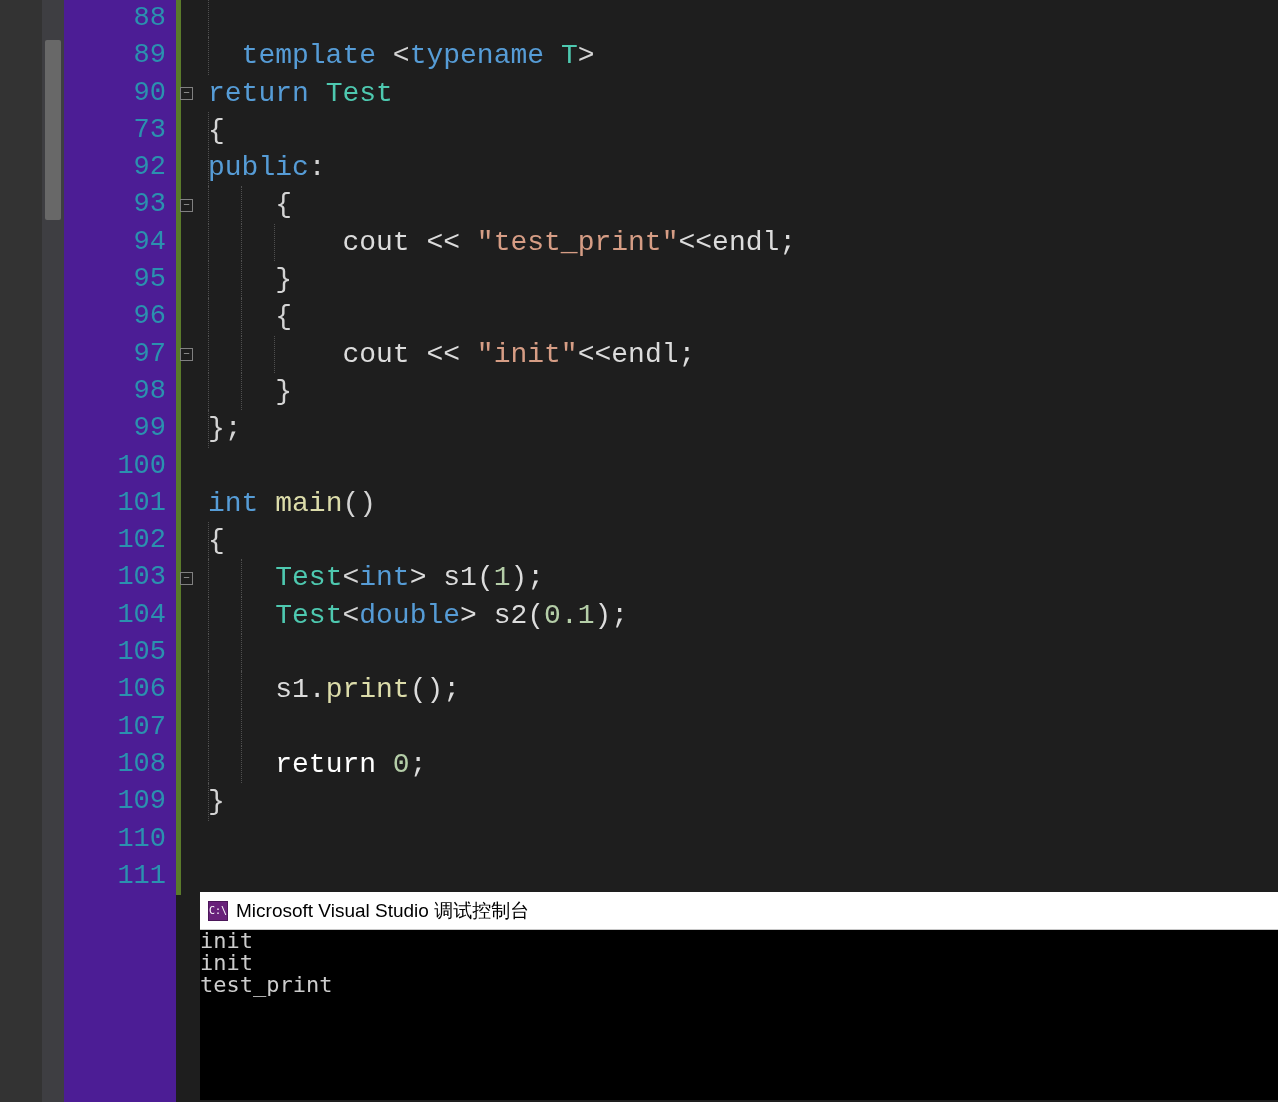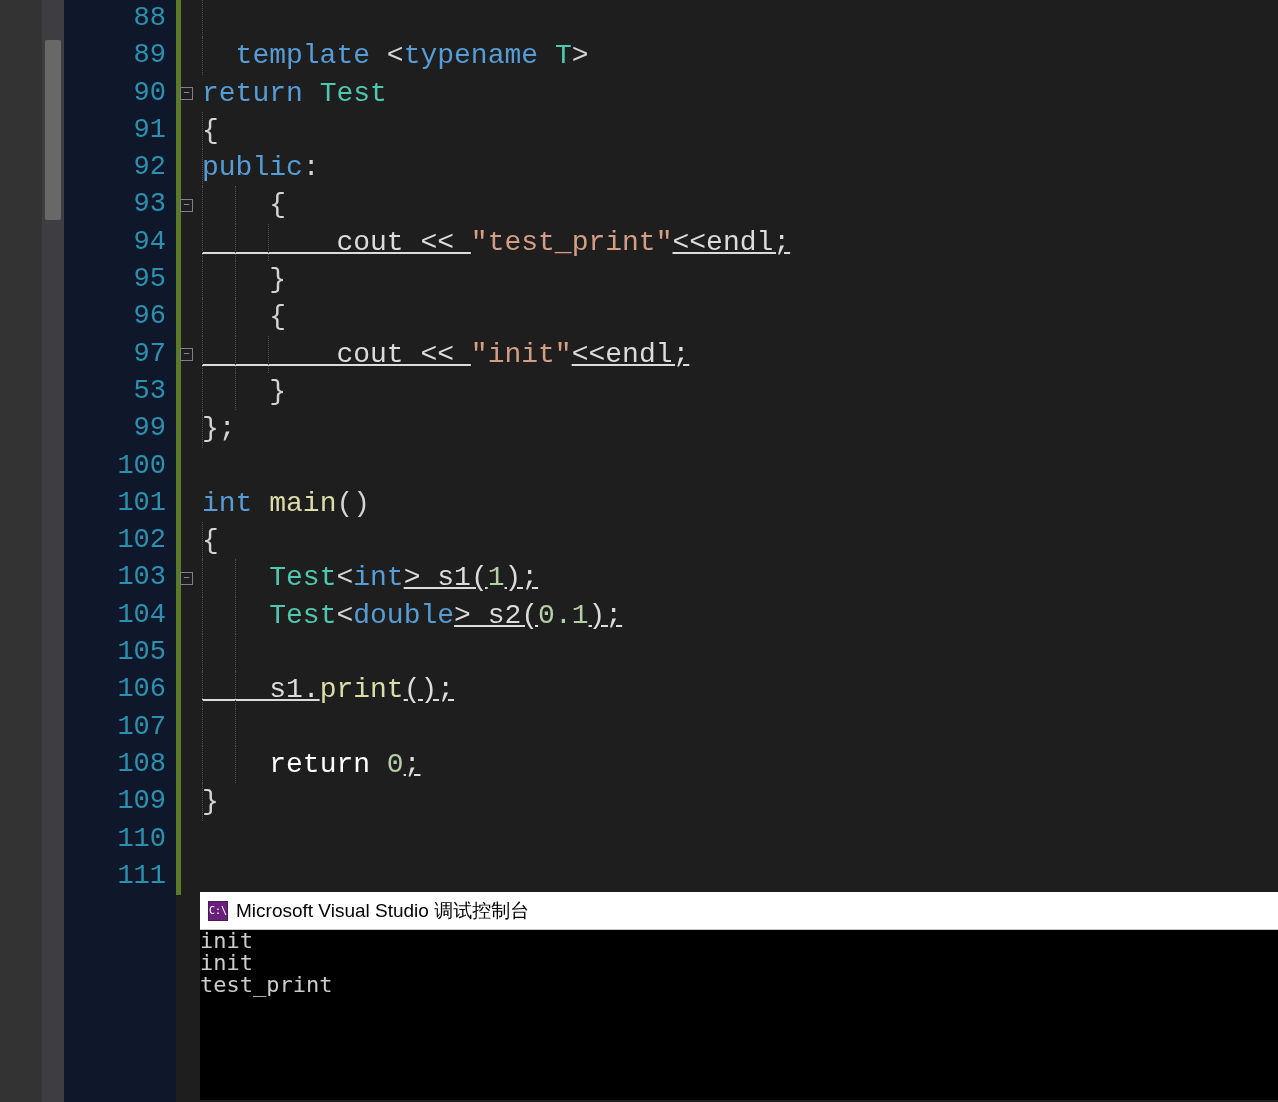--- a/index.html
+++ b/index.html
@@ -29,21 +29,21 @@
     position:absolute;
     top:40px;
     left:3px;
     width:16px;
     height:180px;
     background:#686868;
     border-radius:2px;
   }
   .gutter {
     width:112px;
-    background:#0f172a;
+    background:#4c1d95;
     flex-shrink:0;
     text-align:right;
     padding-right:10px;
   }
   .gutter .ln {
     height:37.3px;
     line-height:37.3px;
     color:#2b91af;
     font-size:27px;
   }
@@ -66,21 +66,21 @@
   }
   .change-bar {
     position:absolute;
     left:0;
     top:0;
     width:5px;
     background:#5a7a2a;
   }
   .code-lines {
     position:relative;
-    padding-left:9px;
+    padding-left:15px;
   }
   .line {
     height:37.3px;
     line-height:37.3px;
     white-space:pre;
     position:relative;
     padding-left:17px;
   }
   .guide {
     position:absolute;
@@ -89,21 +89,21 @@
     border-left:1px dotted #505050;
   }
   
   .kw  { color:#569cd6; }   
   .typ { color:#4ec9b0; }   
   .fn  { color:#dcdcaa; }   
   .str { color:#d69d85; }   
   .num { color:#b5cea8; }   
   .pn  { color:#d4d4d4; }   
   .retkw { color:#ffffff; }
-  .white { color:#dcdcdc;text-decoration:underline; }
+  .white { color:#dcdcdc; }
   
   .console-window {
     position:absolute;
     left:200px;
     top:892px;
     right:0;
     background:#ffffff;
   }
   .console-title {
     height:38px;
@@ -144,28 +144,28 @@
 <body>
 
 <div class="margin-left"></div>
 <div class="scrollbar">
   <div class="scrollbar-thumb"></div>
 </div>
 <div class="gutter" id="gutter">
     <div class="ln">88</div>
     <div class="ln">89</div>
     <div class="ln">90</div>
-    <div class="ln">91</div>
+    <div class="ln">73</div>
     <div class="ln">92</div>
     <div class="ln">93</div>
     <div class="ln">94</div>
     <div class="ln">95</div>
     <div class="ln">96</div>
     <div class="ln">97</div>
-    <div class="ln">53</div>
+    <div class="ln">98</div>
     <div class="ln">99</div>
     <div class="ln">100</div>
     <div class="ln">101</div>
     <div class="ln">102</div>
     <div class="ln">103</div>
     <div class="ln">104</div>
     <div class="ln">105</div>
     <div class="ln">106</div>
     <div class="ln">107</div>
     <div class="ln">108</div>

